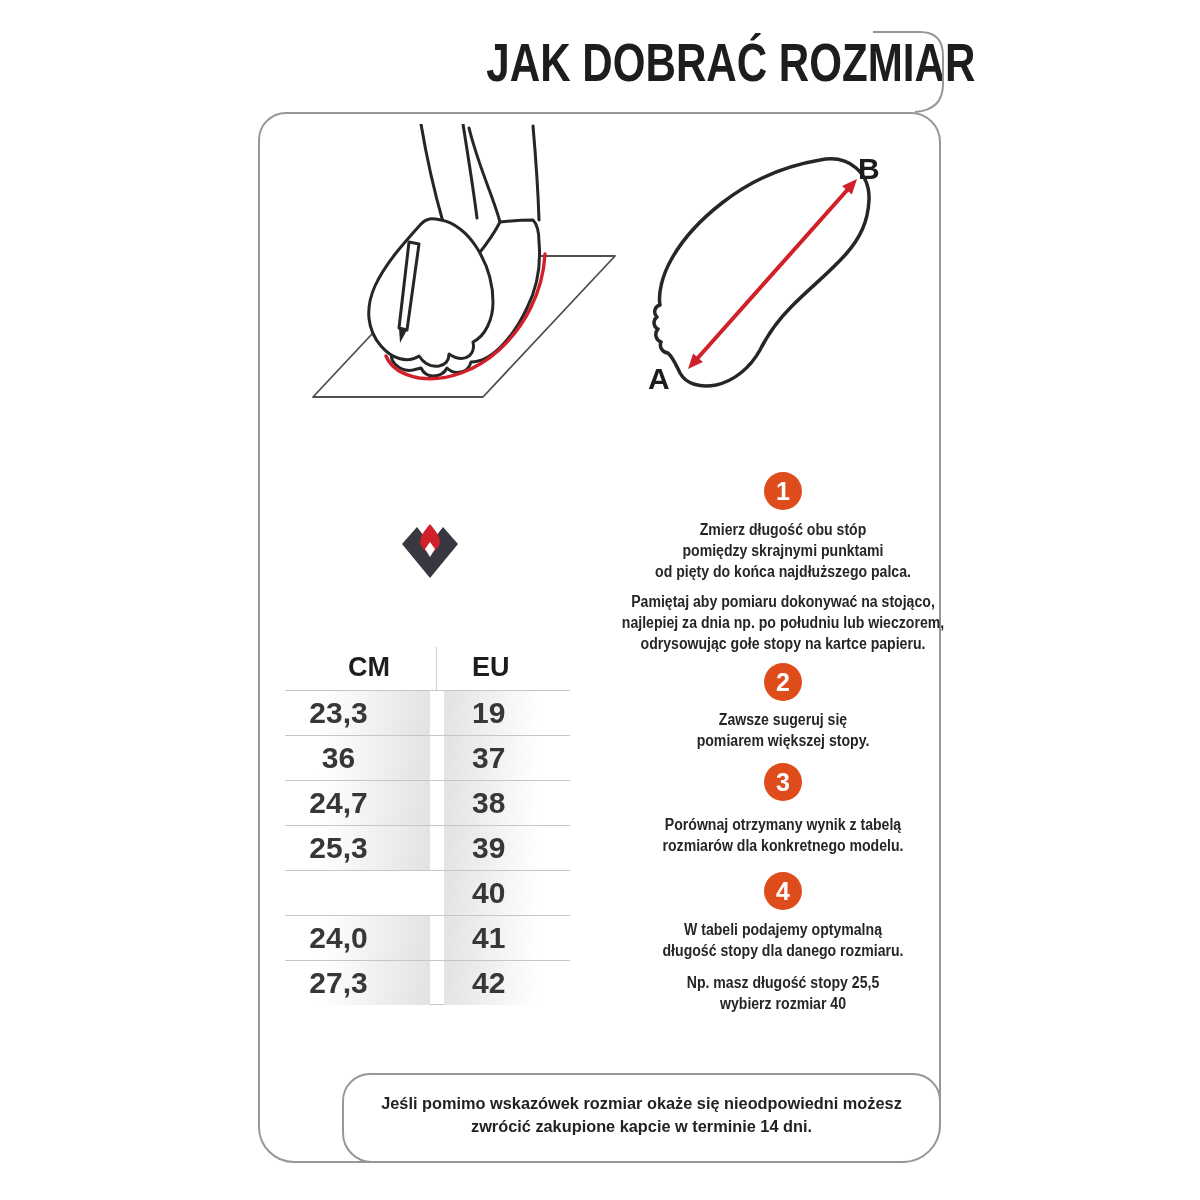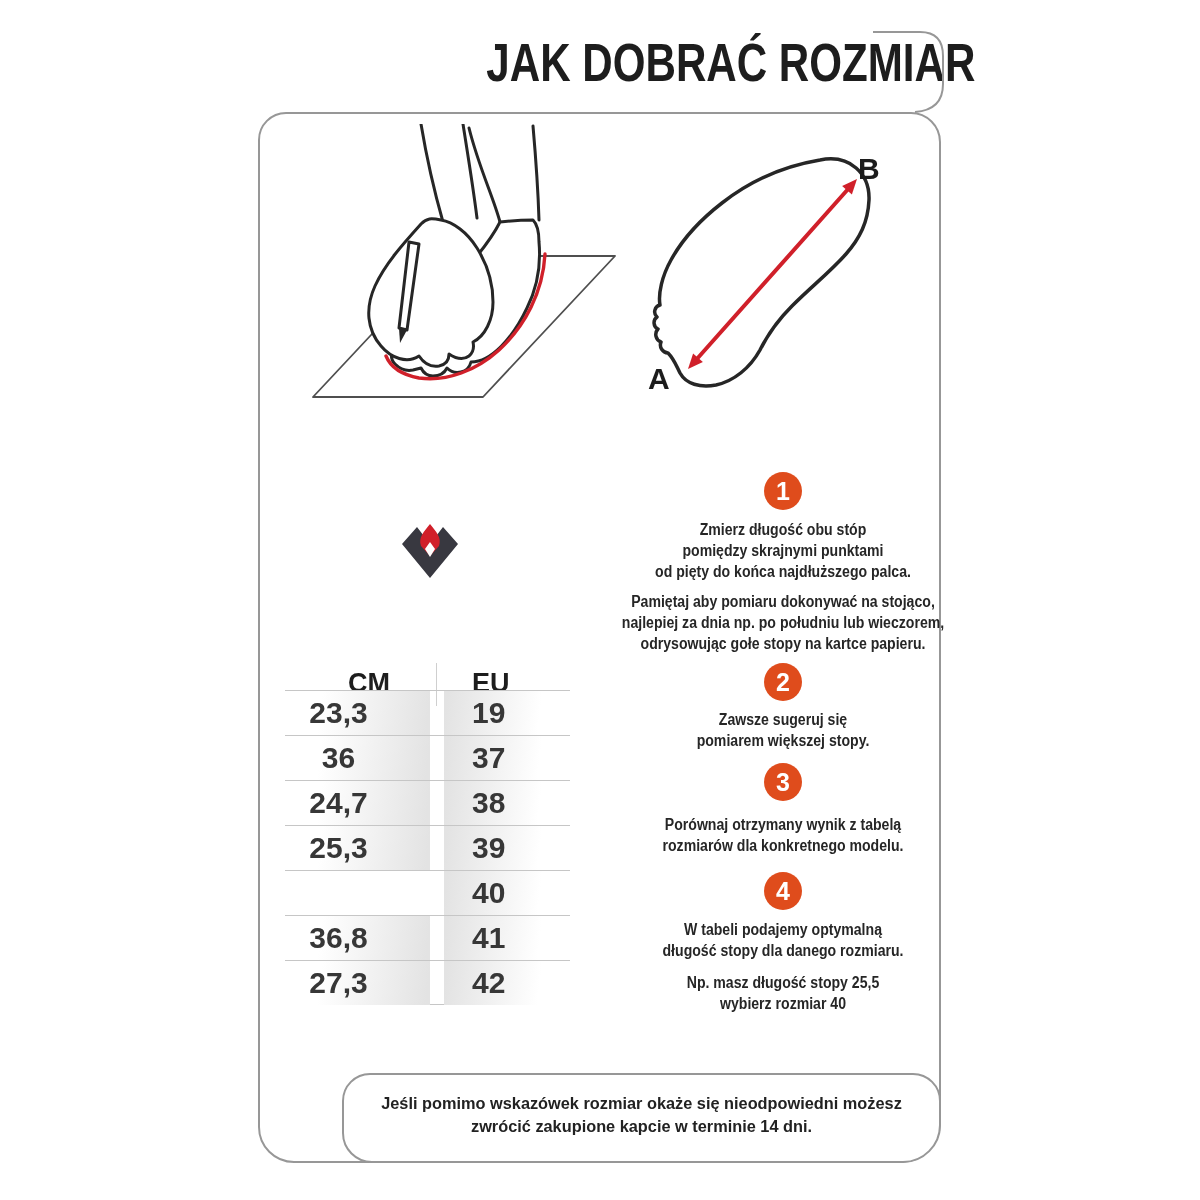--- a/index.html
+++ b/index.html
@@ -30,21 +30,21 @@
     font-size:17px;font-weight:bold;color:#222;transform:scaleX(.96);transform-origin:50% 0;
   }
   
   .logo-icon{position:absolute;left:399px;top:522px;}
   .logo-word{
     position:absolute;left:330px;top:584px;width:200px;text-align:center;
     font-size:26px;font-weight:normal;letter-spacing:8px;color:#4a4a53;white-space:nowrap;
   }
   
   .size-table{position:absolute;left:285px;top:645px;width:285px;height:360px;}
-  .st-head{position:absolute;top:0;left:0;width:285px;height:45px;margin-top:16px;}
+  .st-head{position:absolute;top:0;left:0;width:285px;height:45px;}
   .st-head .h-cm{
     position:absolute;left:0;top:0;width:145px;height:45px;line-height:45px;
     text-align:right;padding-right:40px;box-sizing:border-box;
     font-size:27px;font-weight:bold;color:#1d1d1d;
   }
   .st-head .h-eu{
     position:absolute;left:159px;top:0;width:126px;height:45px;line-height:45px;
     text-align:left;padding-left:28px;box-sizing:border-box;
     font-size:27px;font-weight:bold;color:#1d1d1d;
   }
@@ -155,21 +155,21 @@
       <div class="cell-eu">38</div>
     </div>
     <div class="st-row" style="top:180px">
       <div class="cell-cm">25,3</div>
       <div class="cell-eu">39</div>
     </div>
     <div class="st-row" style="top:225px">
       <div class="cell-eu">40</div>
     </div>
     <div class="st-row" style="top:270px">
-      <div class="cell-cm">36,8</div>
+      <div class="cell-cm">24,0</div>
       <div class="cell-eu">41</div>
     </div>
     <div class="st-row last" style="top:315px">
       <div class="cell-cm">27,3</div>
       <div class="cell-eu">42</div>
     </div>
   </div>
 
   <div class="step-circle" style="top:472px">1</div>
   <div class="step-text" style="top:519px">

